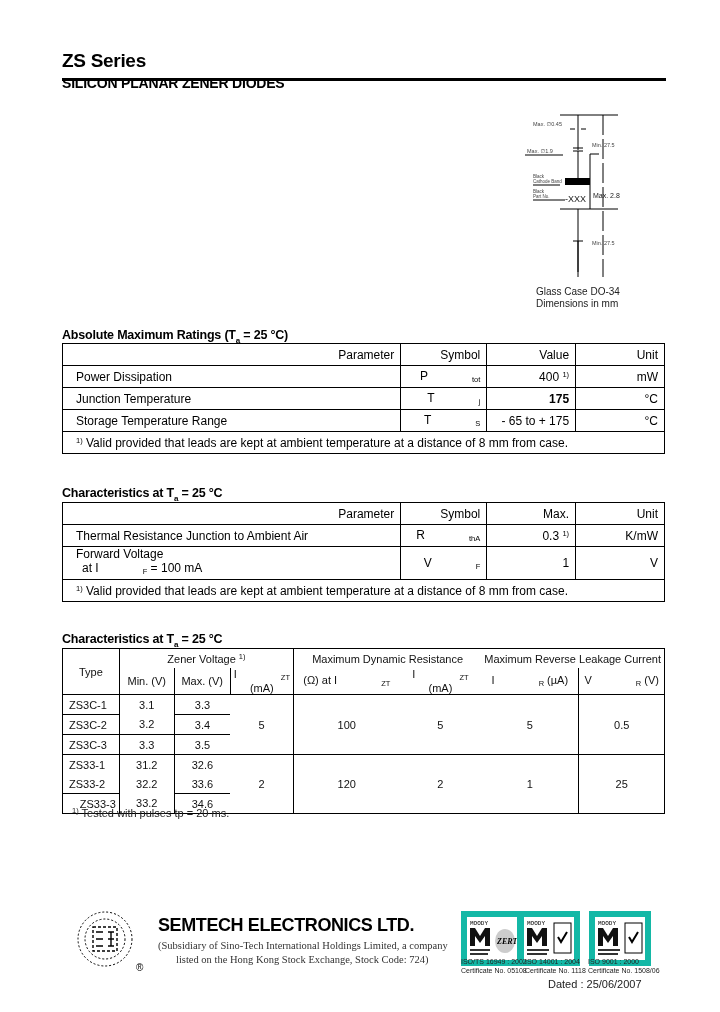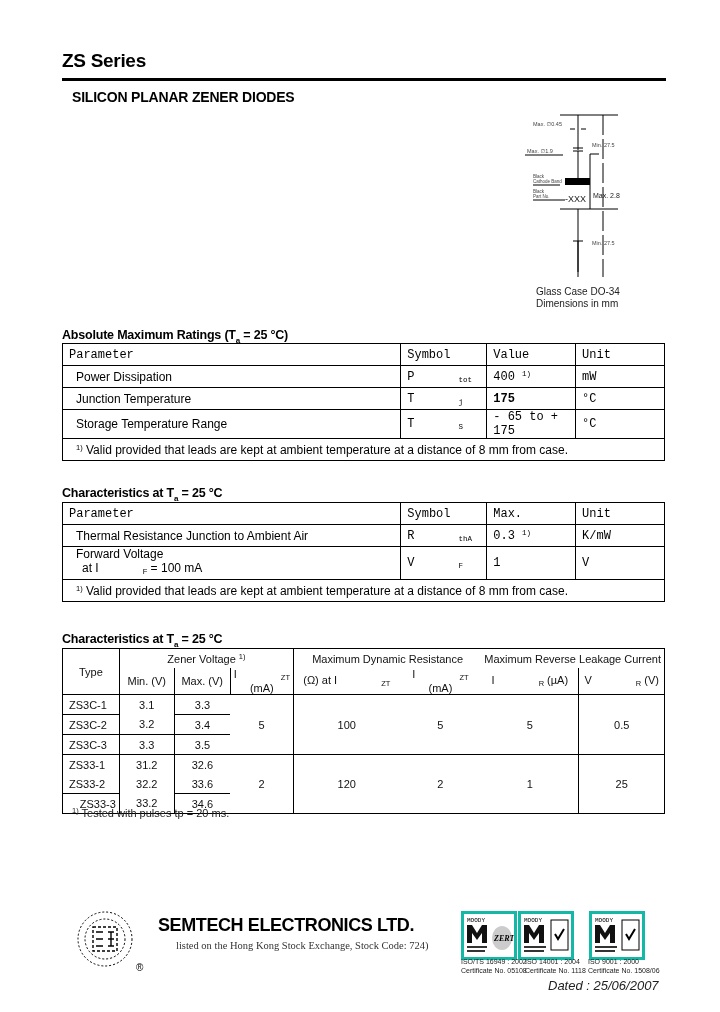--- a/index.html
+++ b/index.html
@@ -1,28 +1,28 @@
 <!DOCTYPE html>
 <html><head>
 <meta charset="utf-8">
 <style>
   html, body { margin: 0; padding: 0; background: #ffffff; }
   body { width: 720px; height: 1012px; position: relative; overflow: hidden;
          font-family: "Liberation Sans", sans-serif; color: #000; }
   .abs { position: absolute; }
   .title { left: 62px; top: 50px; font-size: 19px; font-weight: bold; letter-spacing: -0.3px; }
   .rule { left: 62px; top: 78px; width: 604px; height: 3px; background: #000; }
-  .subtitle { left: 62px; top: 89px; font-size: 14px; font-weight: bold; letter-spacing: -0.2px; margin-left: 10px; }
+  .subtitle { left: 62px; top: 75px; font-size: 14px; font-weight: bold; letter-spacing: -0.2px; }
 
   .sec-title { font-size: 12.5px; font-weight: bold; letter-spacing: -0.2px; }
   .sec-title sub { font-size: 8px; }
 
   table.dt { position: absolute; border-collapse: collapse; font-size: 12px; }
   table.dt td { border: 1px solid #000; padding: 0 6px; height: 21px; vertical-align: middle; }
-  table.dt td.c { text-align: left; font-family: Liberation Mono, monospace; }
+  table.dt td.c { text-align: right; }
   table.dt td.l { text-align: left; padding-left: 13px; }
   table.dt td.note { text-align: left; padding-left: 13px; }
   sup.fn { font-size: 7.5px; vertical-align: 4px; }
   sub.s { font-size: 7.5px; vertical-align: -2px; padding-left: 44px; }
 
   
   table.zt { position: absolute; border-collapse: collapse; font-size: 11px; color: #111; }
   table.zt td { padding: 0 3px; height: 19px; text-align: center; vertical-align: middle; }
   .bt { border-top: 1px solid #000; }
   .bb { border-bottom: 1px solid #000; }
@@ -32,23 +32,23 @@
   .diagram { left: 515px; top: 112px; width: 150px; height: 200px; }
   .diag-caption { left: 536px; top: 286px; font-size: 10px; line-height: 12px; color: #222; }
 
   .footnote3 { left: 72px; top: 806px; font-size: 11px; color: #222; }
 
   .company { left: 158px; top: 915px; font-size: 18px; font-weight: bold; letter-spacing: -0.4px; }
   .subsid { left: 158px; top: 939px; font-family: "Liberation Serif", serif; font-size: 10.5px; color: #333; line-height: 14px; }
   .subsid .l2 { padding-left: 18px; display: block; }
   .reg { left: 136px; top: 962px; font-size: 10px; }
 
-  .cert { top: 911px; width: 50px; height: 43px; border: 3px solid #14b8a6; }
+  .cert { top: 911px; width: 50px; height: 43px; border: 6px solid #14b8a6; }
   .cert-label { font-size: 7px; line-height: 9px; color: #222; white-space: nowrap; }
-  .dated { left: 548px; top: 978px; font-size: 13px; font-style: italic; color: #222; }
+  .dated { left: 548px; top: 978px; font-size: 11px; color: #222; }
 </style>
 </head>
 <body>
 
 <div class="abs title">ZS Series</div>
 <div class="abs rule"></div>
 <div class="abs subtitle">SILICON PLANAR ZENER DIODES</div>
 
 <div class="abs diagram">
   <svg width="150" height="200" viewBox="0 0 150 200">
@@ -259,20 +259,21 @@
     <circle cx="29" cy="29" r="20" fill="none" stroke="#000" stroke-width="1" stroke-dasharray="2 2"></circle>
     <g fill="none" stroke="#000" stroke-width="1.4">
       <rect x="17" y="17" width="24" height="24" stroke-dasharray="3 2"></rect>
       <path d="M20 22 h7 M20 29 h7 M20 36 h7 M32 22 h6 M32 29 h6 M32 36 h6 M35 22 v14"></path>
     </g>
   </svg>
 </div>
 <div class="abs reg">®</div>
 <div class="abs company">SEMTECH ELECTRONICS LTD.</div>
 <div class="abs subsid">
+  <span>(Subsidiary of Sino-Tech International Holdings Limited, a company</span>
   <span class="l2">listed on the Hong Kong Stock Exchange, Stock Code: 724)</span>
 </div>
 
 <div class="abs cert" style="left:461px;">
   <svg width="50" height="43" viewBox="0 0 50 43">
     <text x="3" y="8" font-size="6" font-family="Liberation Mono, monospace">MOODY</text>
     <path d="M3 11 h5 l5 8 l5 -8 h5 v18 h-5 v-10 l-5 7 l-5 -7 v10 h-5z" fill="#111"></path>
     <ellipse cx="38" cy="24" rx="10" ry="12" fill="#ccc"></ellipse>
     <text x="30" y="27" font-size="8" font-style="italic" font-weight="bold" font-family="Liberation Serif, serif">ZERT</text>
     <rect x="3" y="32" width="20" height="2" fill="#333"></rect>

